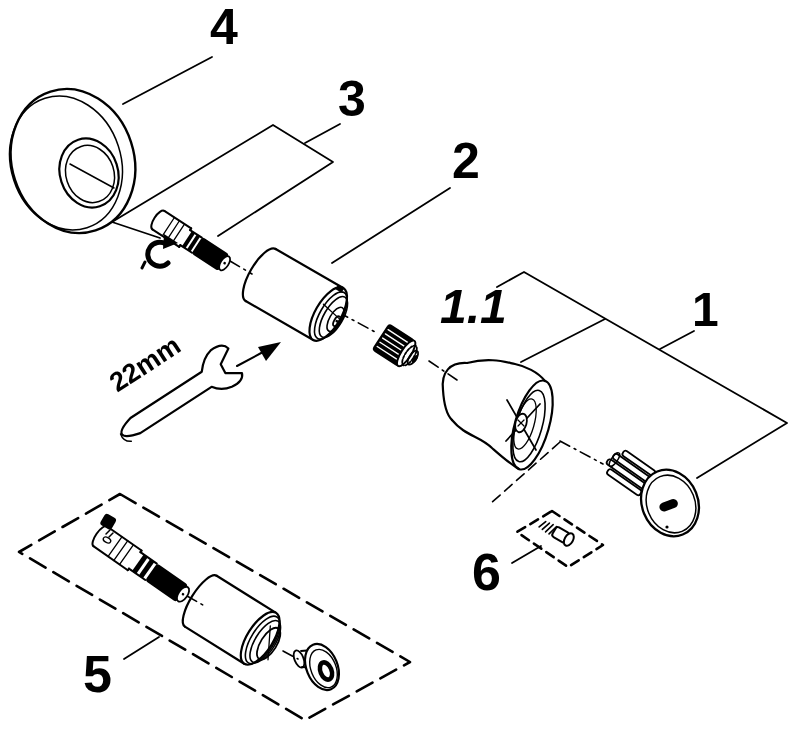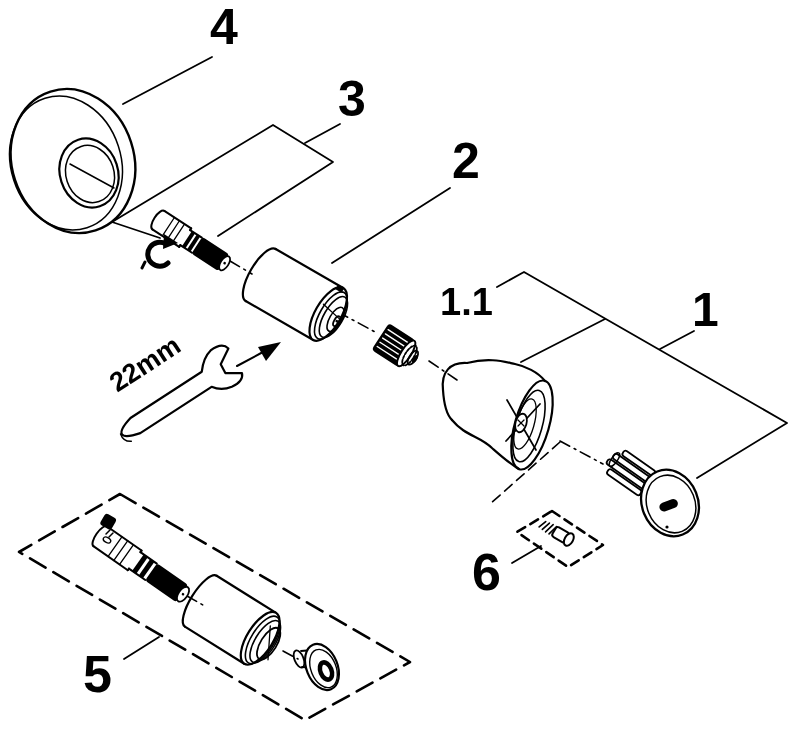--- a/index.html
+++ b/index.html
@@ -4,21 +4,21 @@
 <style>
   html,body{margin:0;padding:0;background:#fff;}
   #stage{position:relative;width:800px;height:734px;background:#ffffff;overflow:hidden;
          font-family:"Liberation Sans",sans-serif;}
   #stage svg{position:absolute;left:0;top:0;}
   .part-label{position:absolute;color:#000;font-weight:bold;line-height:1;
               font-family:"Liberation Sans",sans-serif;white-space:nowrap;}
   #lbl4{left:210px;top:2px;font-size:50px;}
   #lbl3{left:338px;top:74px;font-size:50px;}
   #lbl2{left:452px;top:136px;font-size:50px;}
-  #lbl11{left:440px;top:283px;font-size:38px;}
+  #lbl11{left:440px;top:283px;font-size:48px;font-style:italic;}
   #lbl1{left:692px;top:286px;font-size:48px;}
   #lbl5{left:83px;top:648px;font-size:52px;}
   #lbl6{left:472px;top:546px;font-size:52px;}
   #lblmm{left:120px;top:370px;font-size:27px;transform:rotate(-33deg);transform-origin:0 100%;}
 </style>
 </head>
 <body>
 
 <div id="stage">
 

